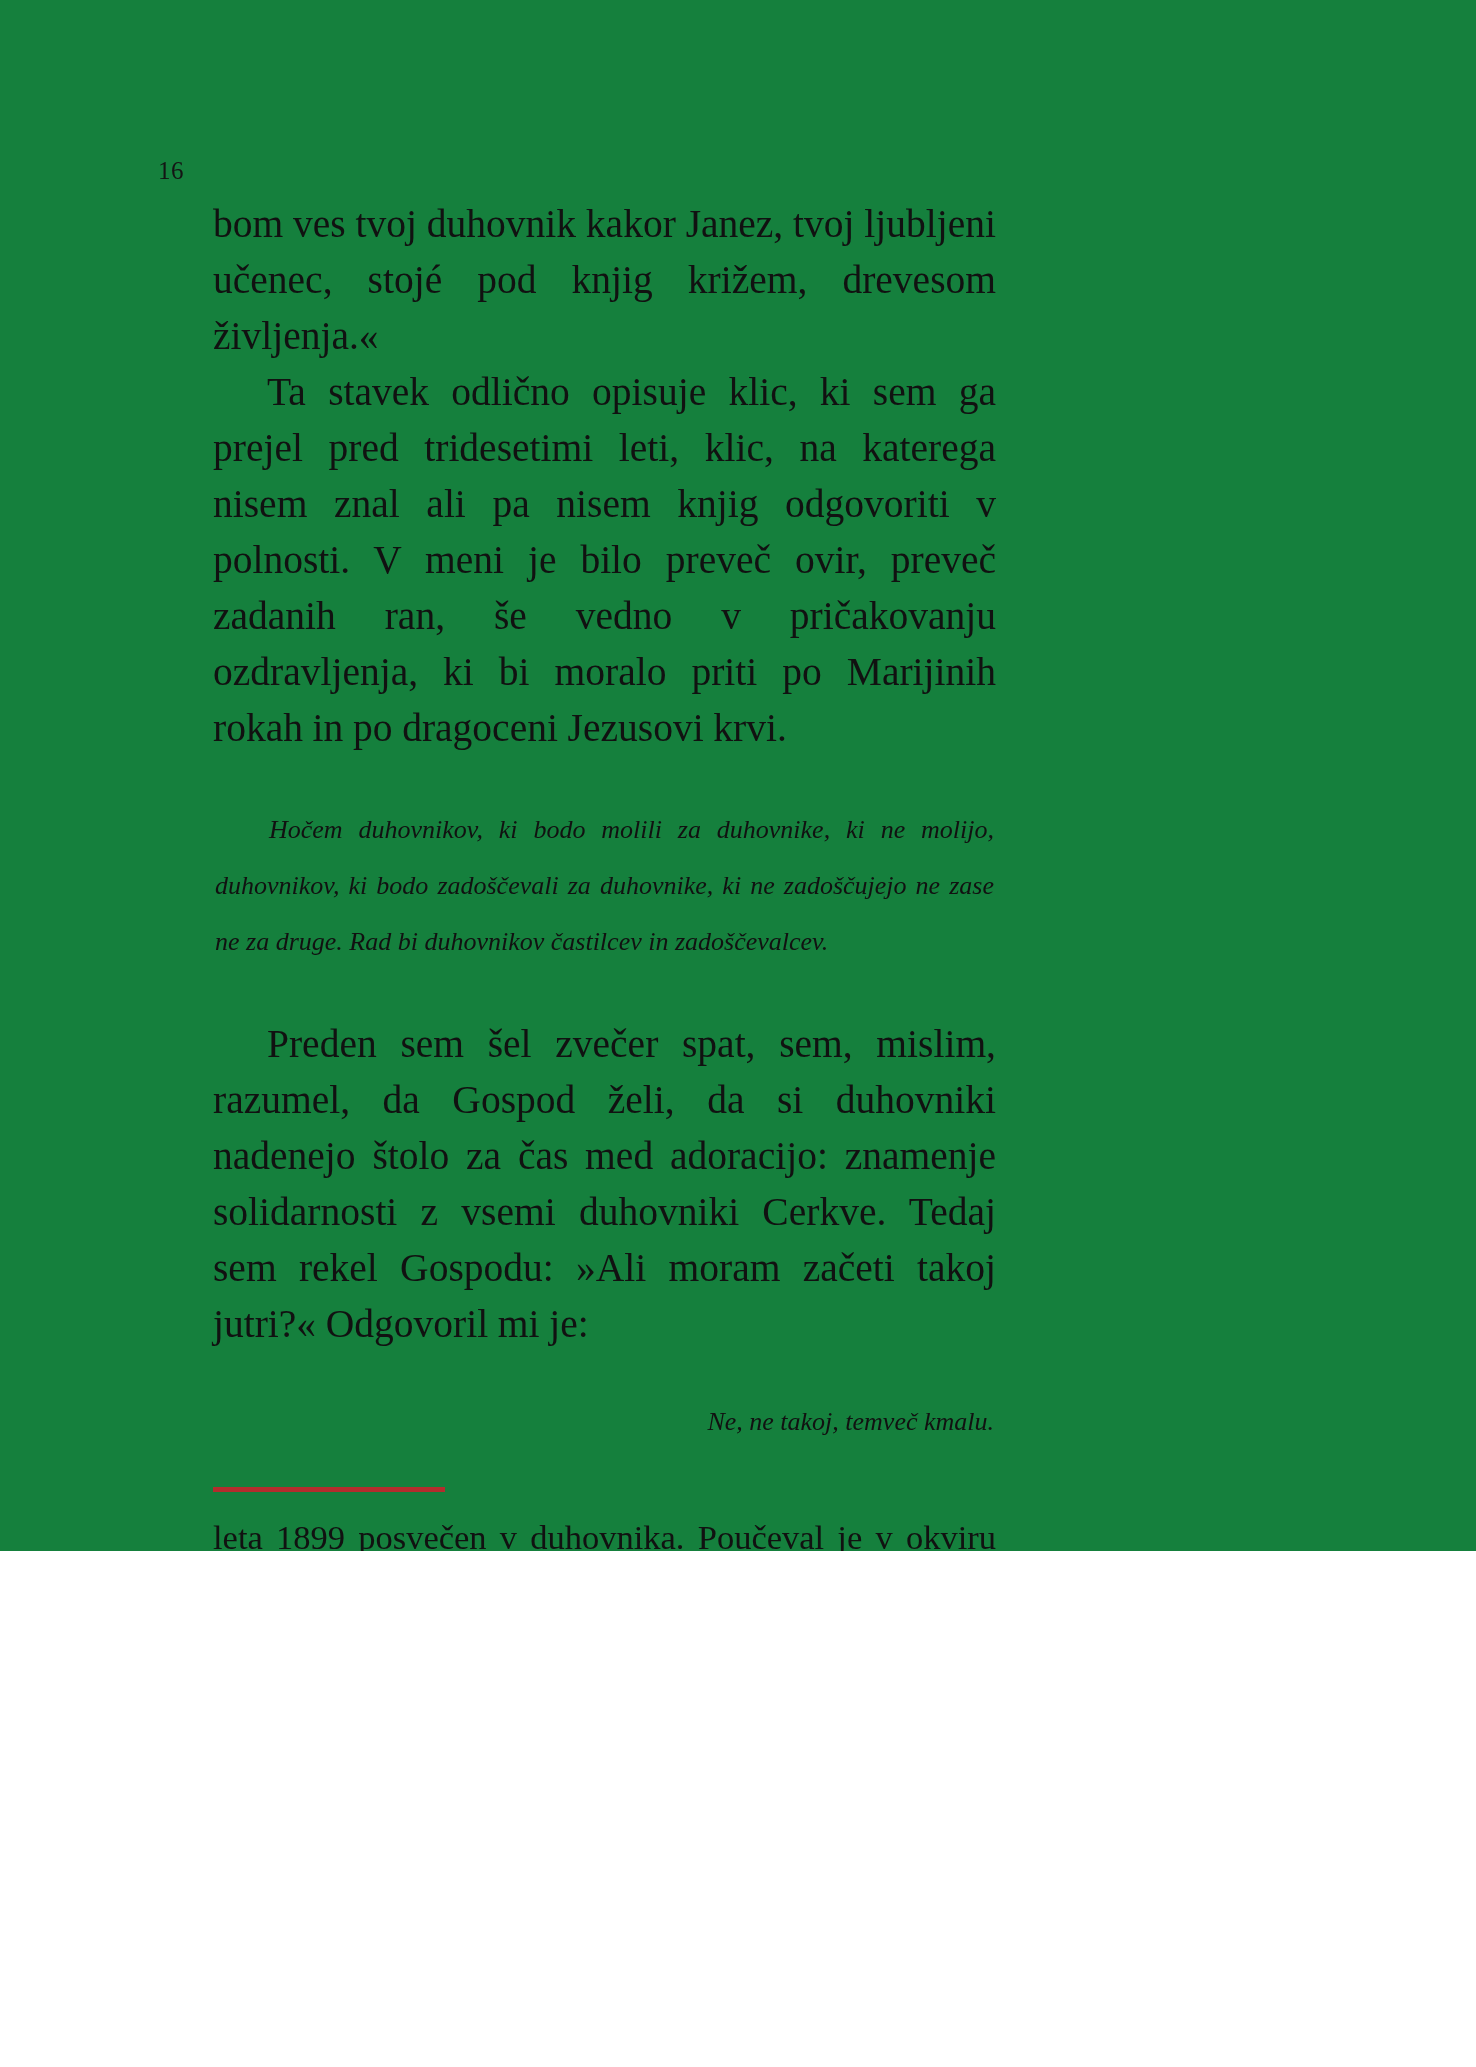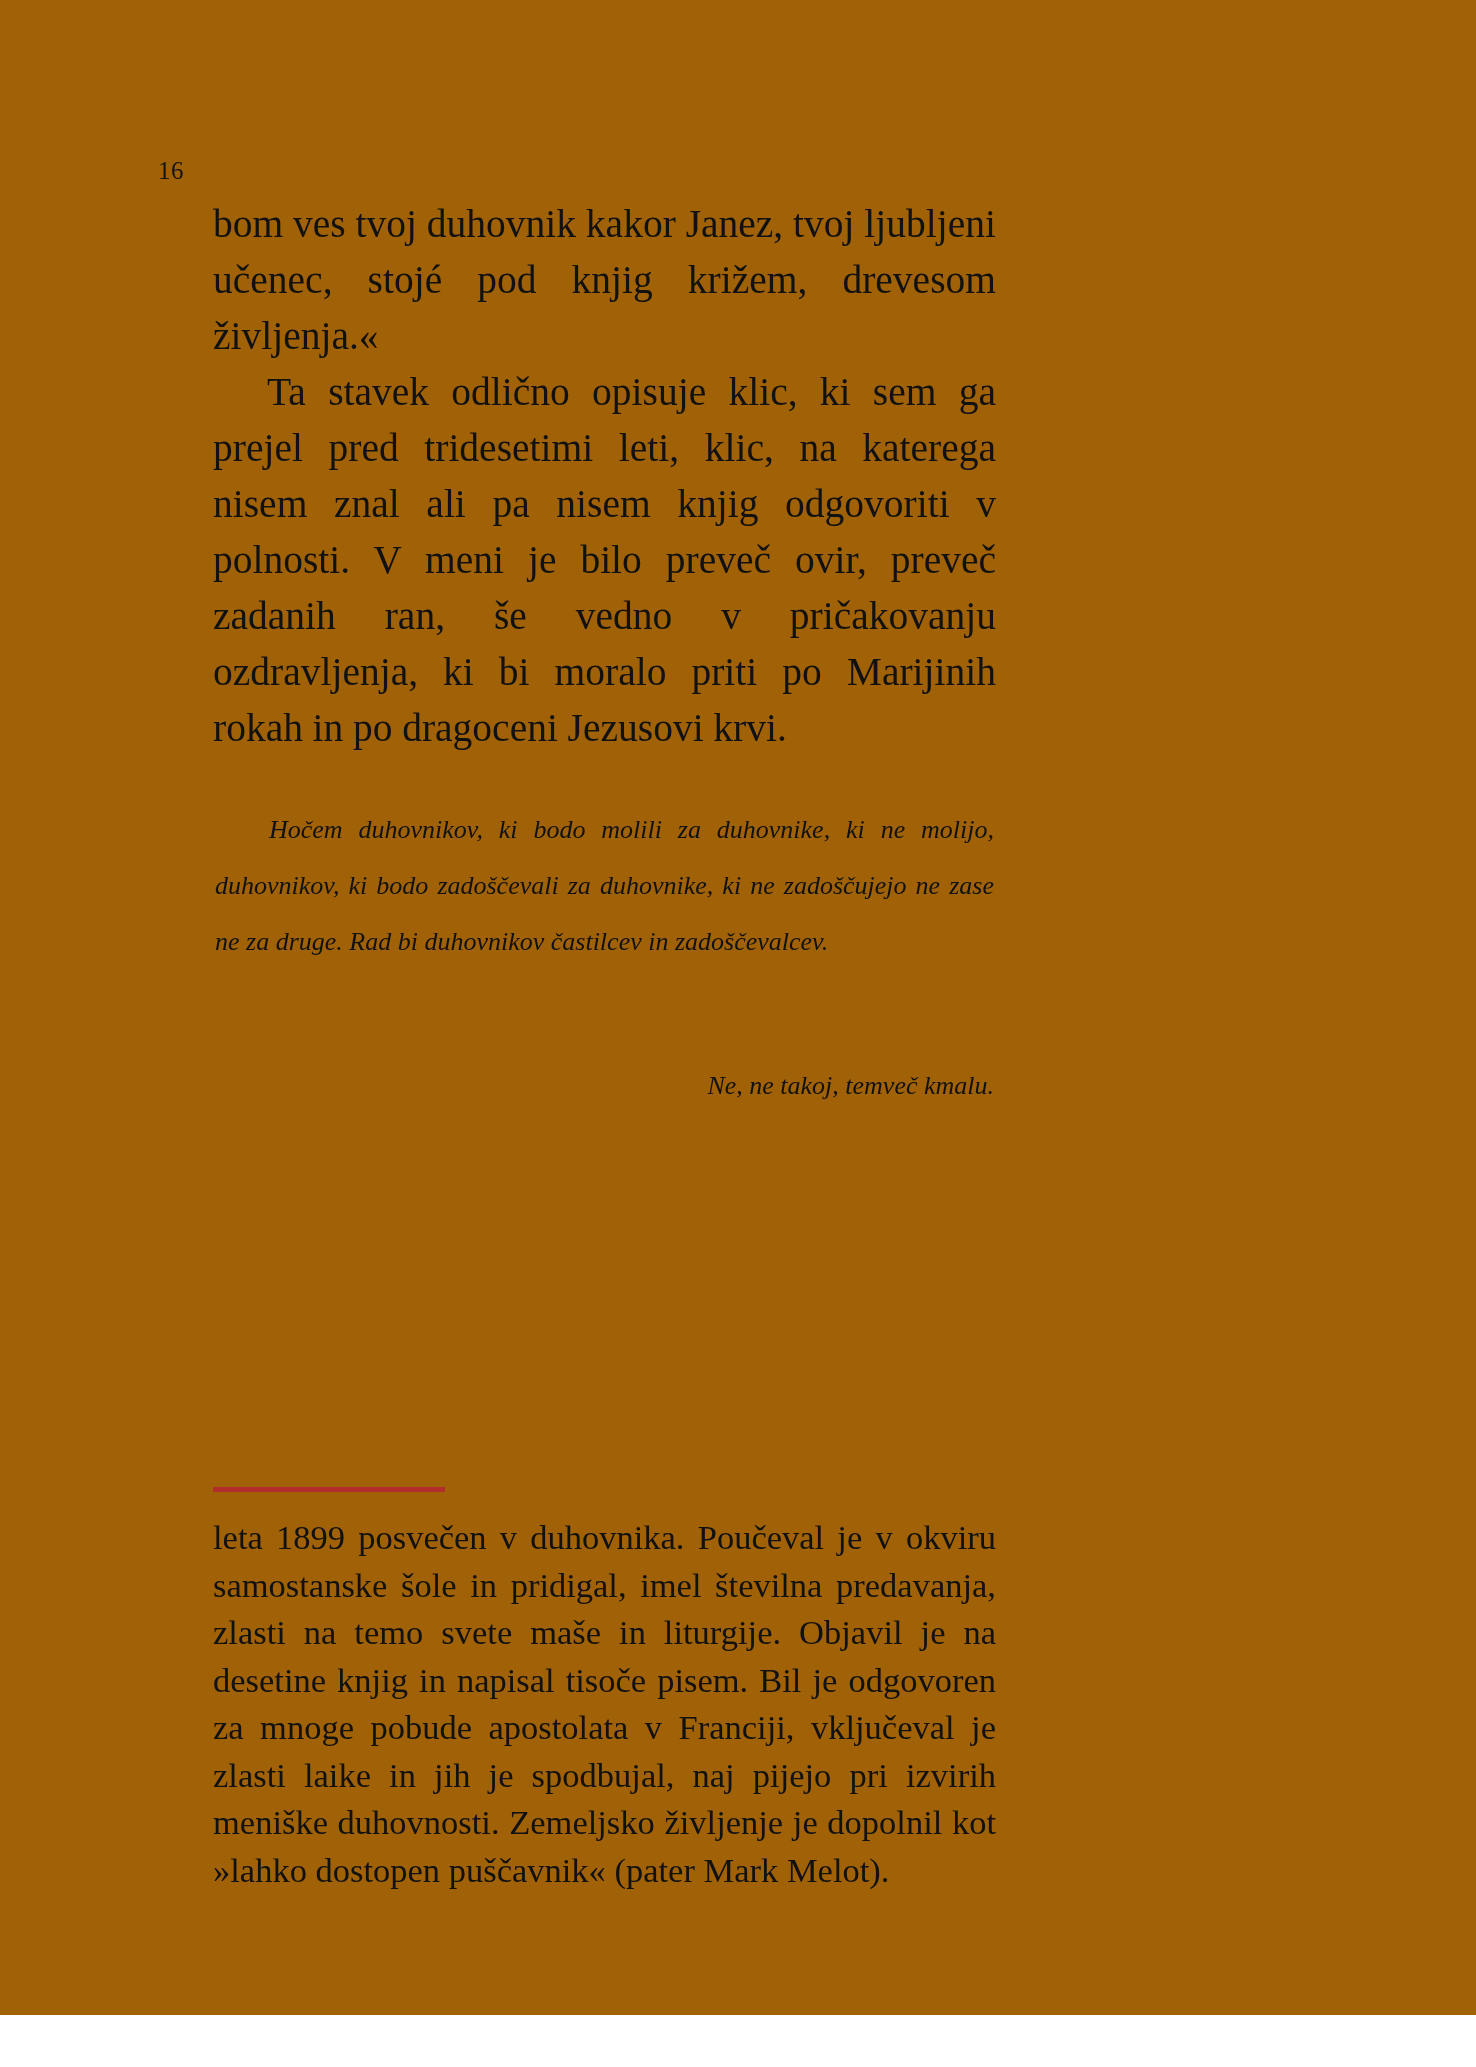--- a/index.html
+++ b/index.html
@@ -7,22 +7,22 @@
     padding: 0;
     background: #ffffff;
   }
   body {
     font-family: "Liberation Serif", "DejaVu Serif", serif;
     color: #121212;
   }
   .page {
     position: relative;
     width: 1476px;
-    height: 2015px;
-    background: #a16207;
+    height: 1551px;
+    background: #15803d;
     overflow: hidden;
     box-sizing: border-box;
   }
 
   
   .folio {
     position: absolute;
     left: 158px;
     top: 158px;
     font-size: 25px;
@@ -108,20 +108,21 @@
     <p class="body">bom ves tvoj duhovnik kakor Janez, tvoj ljubljeni učenec, stojé pod knjig križem, drevesom življenja.«</p>
 
     <p class="body indent">Ta stavek odlično opisuje klic, ki sem ga prejel pred tridesetimi leti, klic, na katerega nisem znal ali pa nisem knjig odgovoriti v polnosti. V meni je bilo preveč ovir, preveč zadanih ran, še vedno v pričakovanju ozdravljenja, ki bi moralo priti po Marijinih rokah in po dragoceni Jezusovi krvi.</p>
 
     <div class="gap-before-quote"></div>
 
     <p class="quote indent">Hočem duhovnikov, ki bodo molili za duhovnike, ki ne molijo, duhovnikov, ki bodo zadoščevali za duhovnike, ki ne zadoščujejo ne zase ne za druge. Rad bi duhovnikov častilcev in zadoščevalcev.</p>
 
     <div class="gap-after-quote"></div>
 
+    <p class="body indent">Preden sem šel zvečer spat, sem, mislim, razumel, da Gospod želi, da si duhovniki nadenejo štolo za čas med adoracijo: znamenje solidarnosti z vsemi duhovniki Cerkve. Tedaj sem rekel Gospodu: »Ali moram začeti takoj jutri?« Odgovoril mi je:</p>
 
     <div class="gap-small"></div>
 
     <p class="quote flush">Ne, ne takoj, temveč kmalu.</p>
 
   </div>
 
   <div class="footnote-zone">
     <hr class="fn-rule">
     <p class="footnote">leta 1899 posvečen v duhovnika. Poučeval je v okviru samostanske šole in pridigal, imel številna predavanja, zlasti na temo svete maše in liturgije. Objavil je na desetine knjig in napisal tisoče pisem. Bil je odgovoren za mnoge pobude apostolata v Franciji, vključeval je zlasti laike in jih je spodbujal, naj pijejo pri izvirih meniške duhovnosti. Zemeljsko življenje je dopolnil kot »lahko dostopen puščavnik« (pater Mark Melot).</p>

